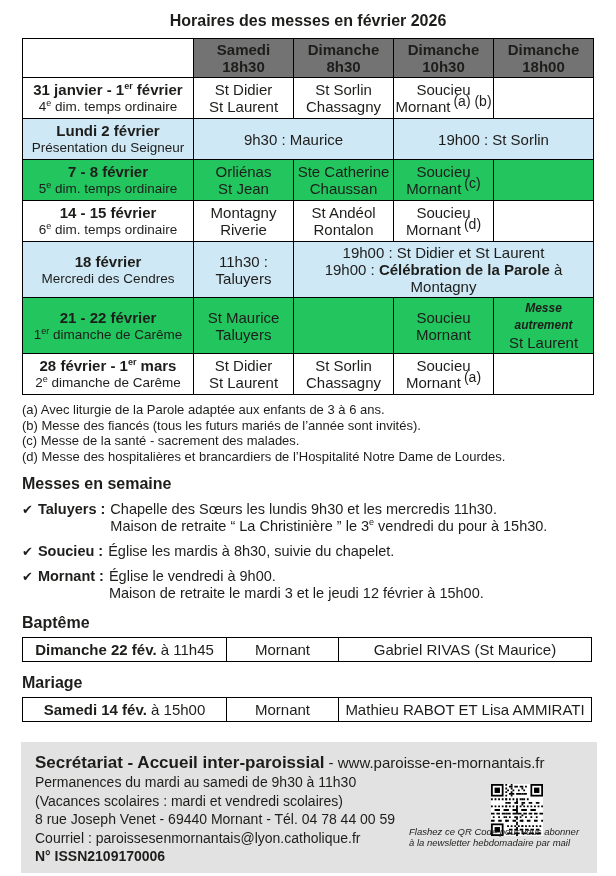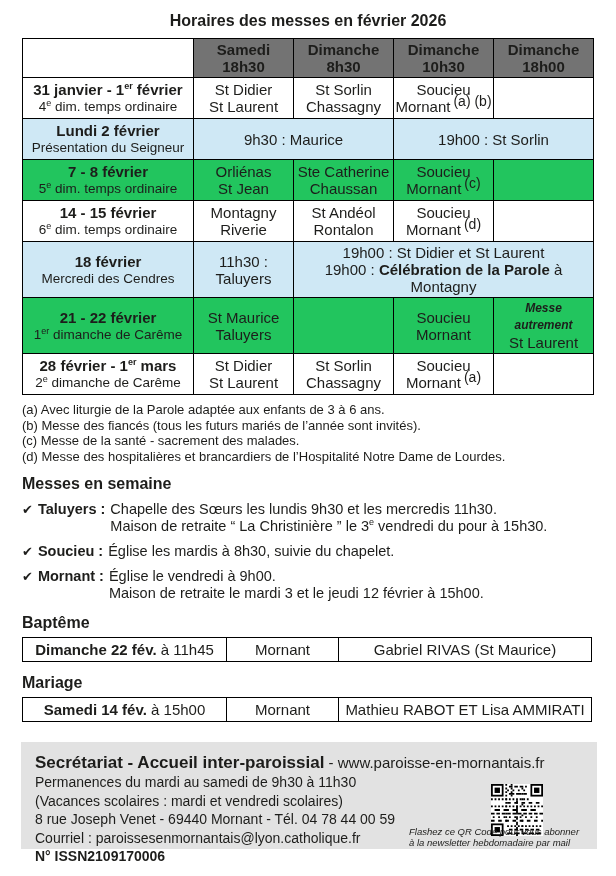--- a/index.html
+++ b/index.html
@@ -75,21 +75,21 @@
     padding: 1px 3px;
   }
   .mini-gap { margin-top: 12px; }
 
   
   .footer {
     position: absolute;
     left: 21px;
     top: 742px;
     width: 576px;
-    height: 107px;
+    height: 131px;
     background: #e2e2e2;
     padding: 11px 0 0 14px;
   }
   .ft-title { font-size: 17px; font-weight: bold; }
   .ft-title-rest { font-size: 15px; }
   .ft-line { font-size: 14px; line-height: 18.5px; }
   .ft-issn { font-size: 14px; line-height: 18.5px; font-weight: bold; }
   .qr-wrap { position: absolute; right: 50px; top: 42px; width: 56px; text-align: center; }
   .qr-wrap svg { width: 52px; height: 52px; display: block; }
   .qr-caption {

